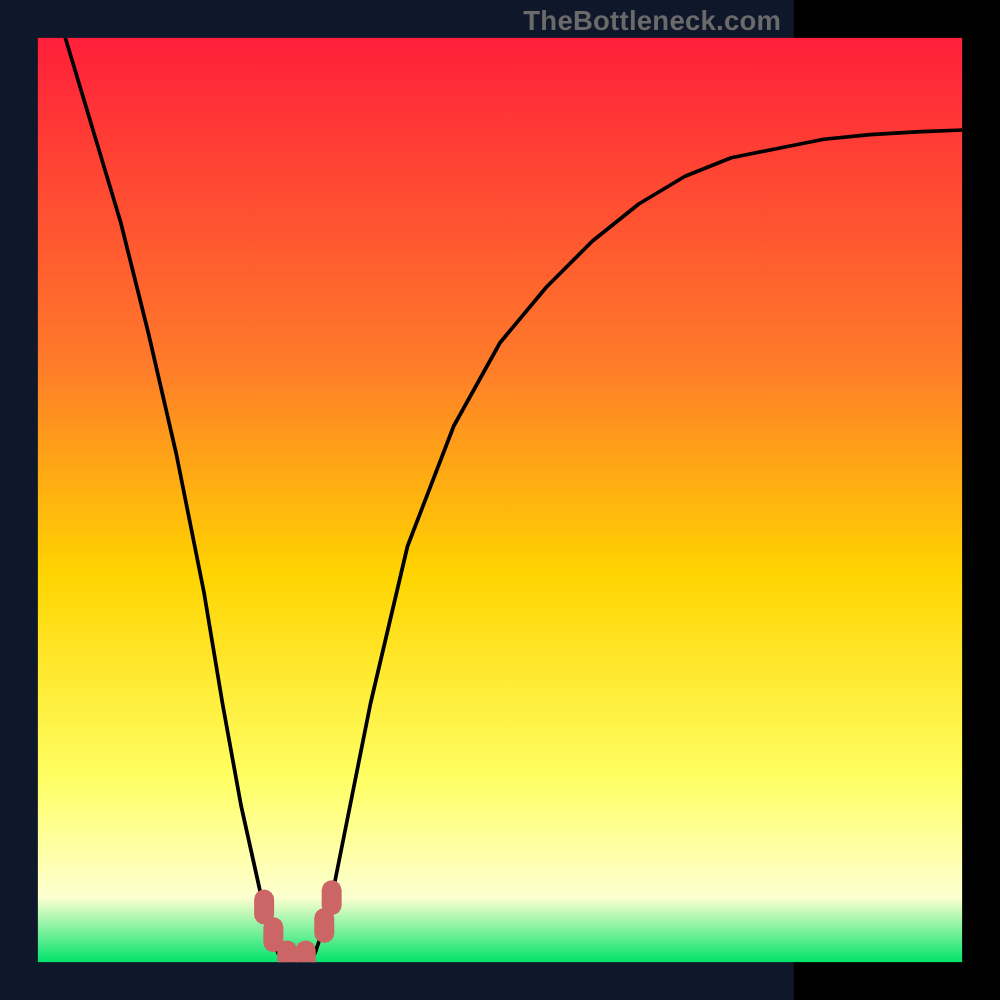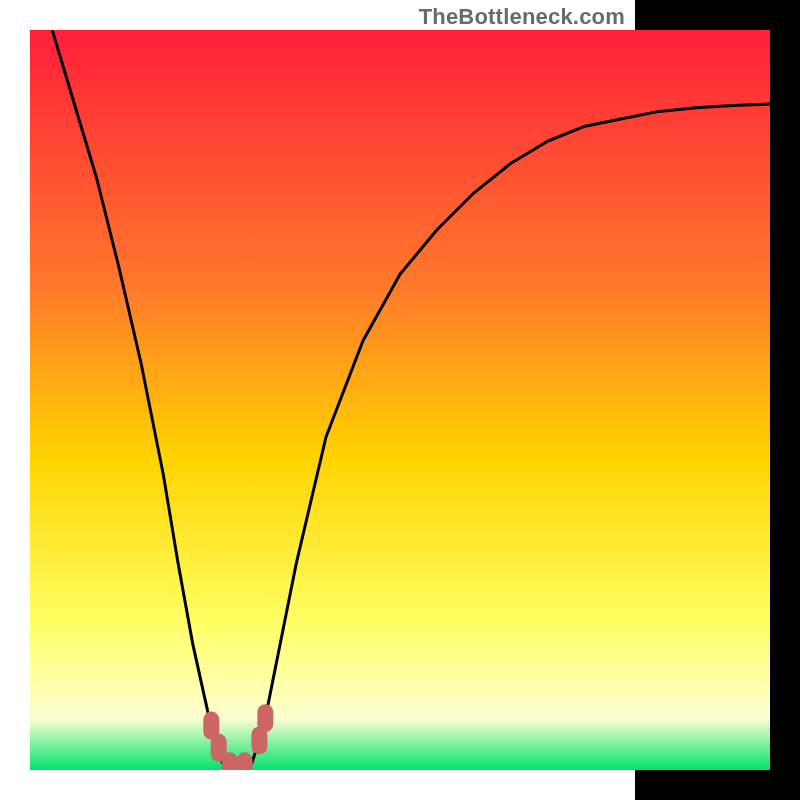--- a/index.html
+++ b/index.html
@@ -9,21 +9,21 @@
     height: 800px;
     background: #000;
     overflow: hidden;
   }
   .frame {
     position: absolute;
     left: 0;
     top: 0;
     width: 635px;
     height: 800px;
-    background: #ffffff;
+    background: #0f172a;
   }
   .plot {
     position: absolute;
     left: 30px;
     top: 30px;
     width: 740px;
     height: 740px;
     overflow: hidden;
   }
   .watermark {

